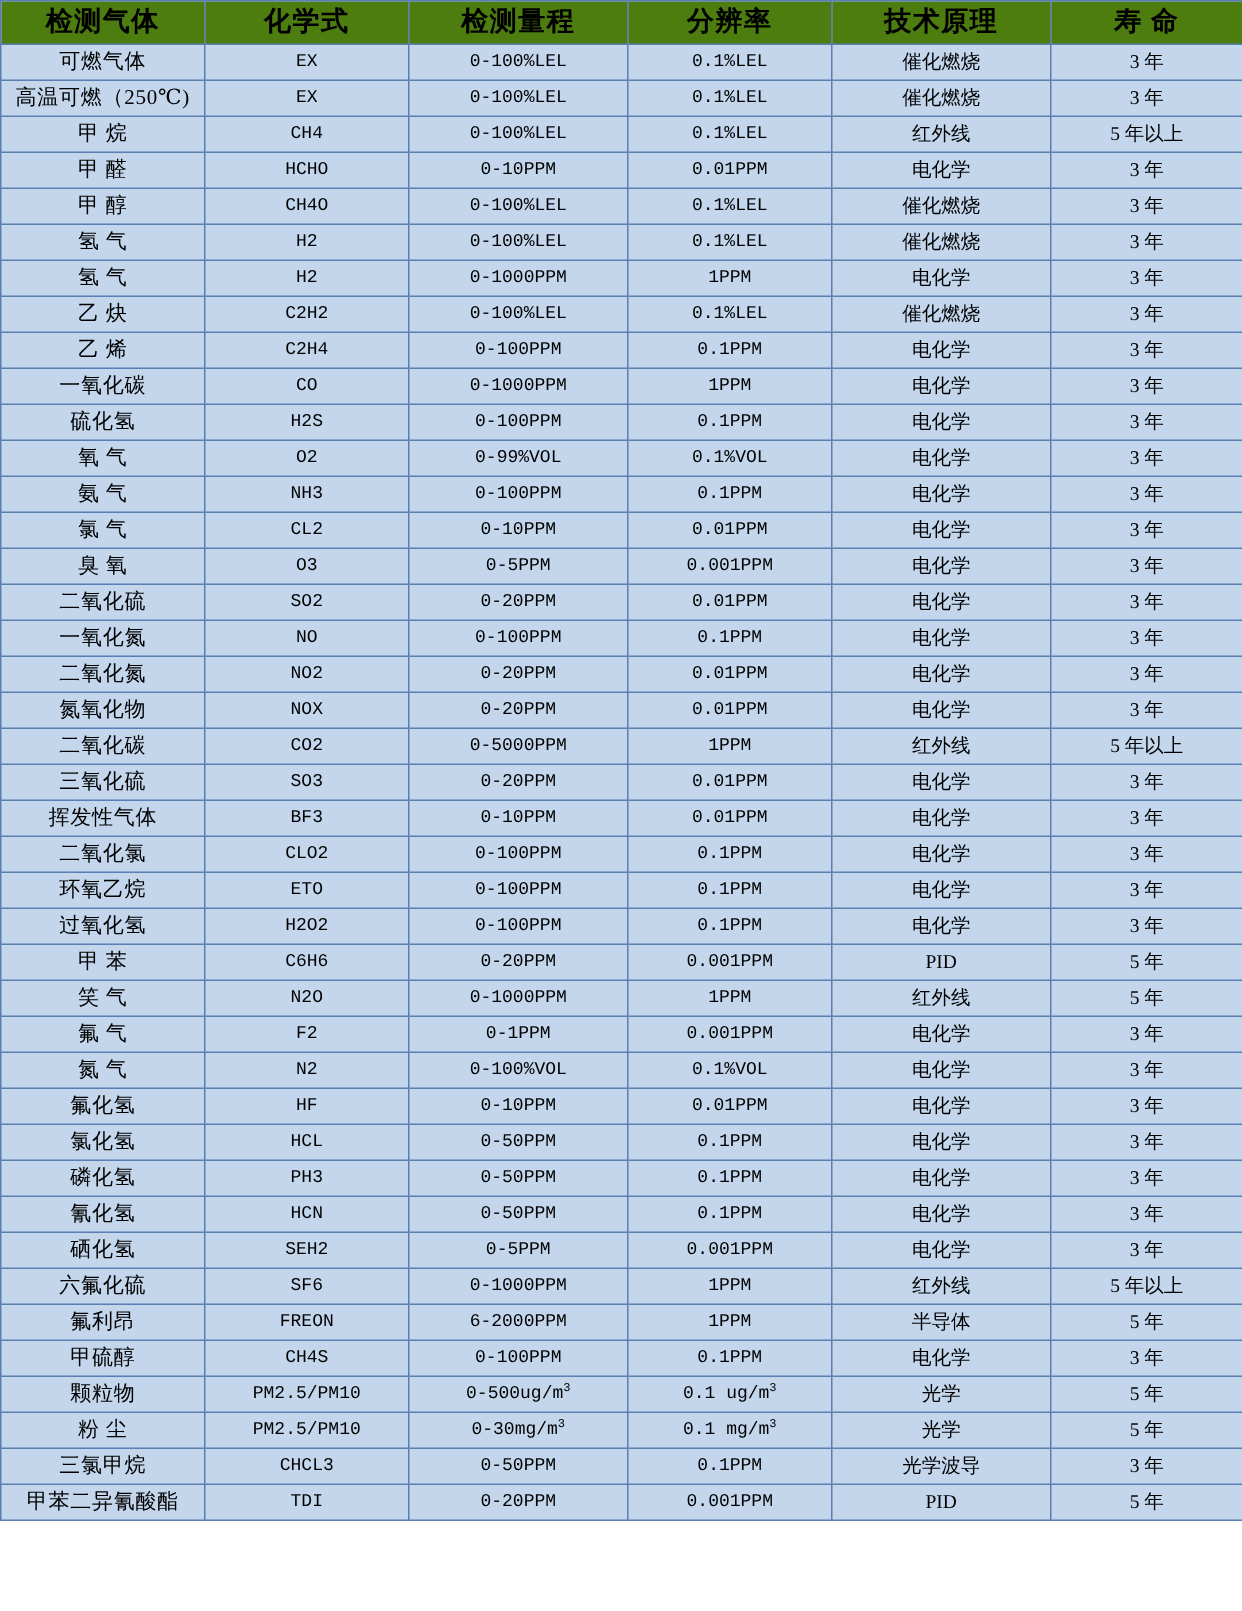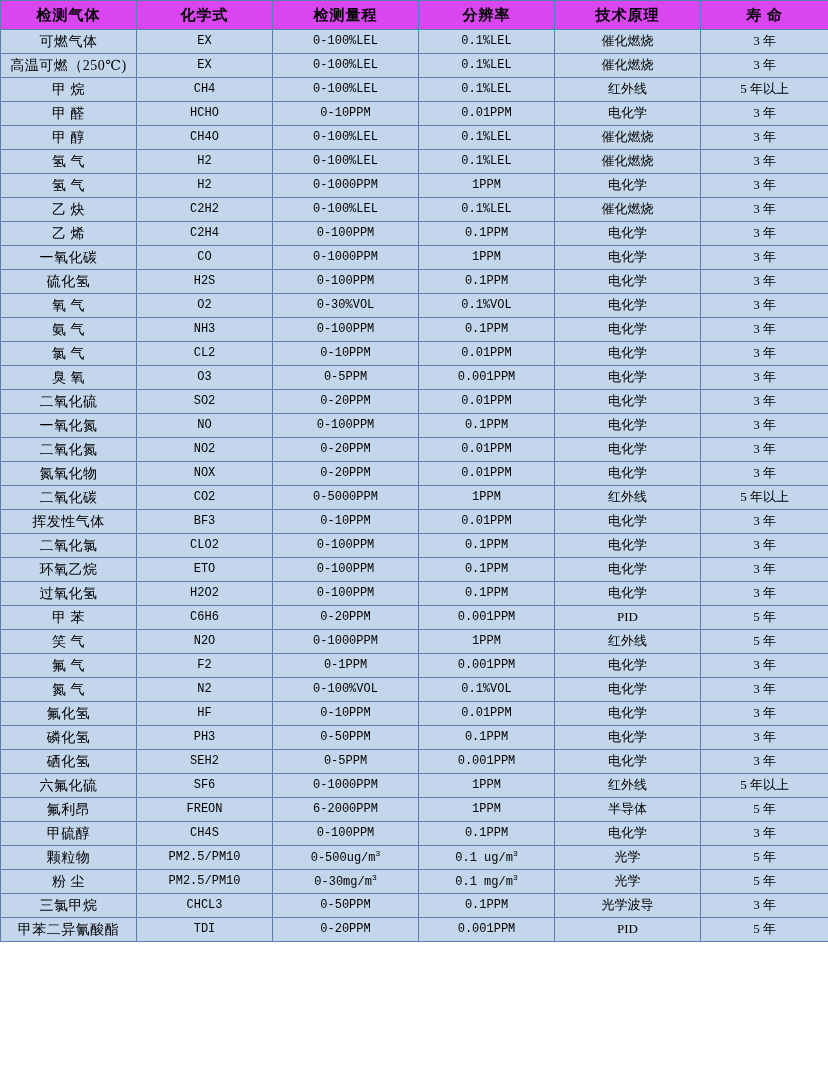--- a/index.html
+++ b/index.html
@@ -30,24 +30,24 @@
   table.gas-table td {
     border: 1px solid #5a7fb0;
     text-align: center;
     vertical-align: middle;
     color: #000000;
     padding: 0;
     line-height: 1.1;
   }
   table.gas-table thead th {
     height: 28px;
-    font-size: 15px;
+    font-size: 18px;
     font-weight: bold;
     letter-spacing: 1px;
-    background: #d946ef;
+    background: #4d7c0f;
   }
   table.gas-table tbody td {
     height: 23px;
     font-size: 13px;
     background: #c3d6ec;
   }
   table.gas-table tbody td.name {
     font-size: 14px;
     letter-spacing: 0.5px;
   }
@@ -173,21 +173,21 @@
         <td class="name">硫化氢</td>
         <td class="formula">H2S</td>
         <td class="range">0-100PPM</td>
         <td class="res">0.1PPM</td>
         <td class="tech">电化学</td>
         <td class="life">3 年</td>
       </tr>
       <tr>
         <td class="name">氧 气</td>
         <td class="formula">O2</td>
-        <td class="range">0-30%VOL</td>
+        <td class="range">0-99%VOL</td>
         <td class="res">0.1%VOL</td>
         <td class="tech">电化学</td>
         <td class="life">3 年</td>
       </tr>
       <tr>
         <td class="name">氨 气</td>
         <td class="formula">NH3</td>
         <td class="range">0-100PPM</td>
         <td class="res">0.1PPM</td>
         <td class="tech">电化学</td>
@@ -243,20 +243,28 @@
       </tr>
       <tr>
         <td class="name">二氧化碳</td>
         <td class="formula">CO2</td>
         <td class="range">0-5000PPM</td>
         <td class="res">1PPM</td>
         <td class="tech">红外线</td>
         <td class="life">5 年以上</td>
       </tr>
       <tr>
+        <td class="name">三氧化硫</td>
+        <td class="formula">SO3</td>
+        <td class="range">0-20PPM</td>
+        <td class="res">0.01PPM</td>
+        <td class="tech">电化学</td>
+        <td class="life">3 年</td>
+      </tr>
+      <tr>
         <td class="name">挥发性气体</td>
         <td class="formula">BF3</td>
         <td class="range">0-10PPM</td>
         <td class="res">0.01PPM</td>
         <td class="tech">电化学</td>
         <td class="life">3 年</td>
       </tr>
       <tr>
         <td class="name">二氧化氯</td>
         <td class="formula">CLO2</td>
@@ -315,22 +323,38 @@
       </tr>
       <tr>
         <td class="name">氟化氢</td>
         <td class="formula">HF</td>
         <td class="range">0-10PPM</td>
         <td class="res">0.01PPM</td>
         <td class="tech">电化学</td>
         <td class="life">3 年</td>
       </tr>
       <tr>
+        <td class="name">氯化氢</td>
+        <td class="formula">HCL</td>
+        <td class="range">0-50PPM</td>
+        <td class="res">0.1PPM</td>
+        <td class="tech">电化学</td>
+        <td class="life">3 年</td>
+      </tr>
+      <tr>
         <td class="name">磷化氢</td>
         <td class="formula">PH3</td>
+        <td class="range">0-50PPM</td>
+        <td class="res">0.1PPM</td>
+        <td class="tech">电化学</td>
+        <td class="life">3 年</td>
+      </tr>
+      <tr>
+        <td class="name">氰化氢</td>
+        <td class="formula">HCN</td>
         <td class="range">0-50PPM</td>
         <td class="res">0.1PPM</td>
         <td class="tech">电化学</td>
         <td class="life">3 年</td>
       </tr>
       <tr>
         <td class="name">硒化氢</td>
         <td class="formula">SEH2</td>
         <td class="range">0-5PPM</td>
         <td class="res">0.001PPM</td>

